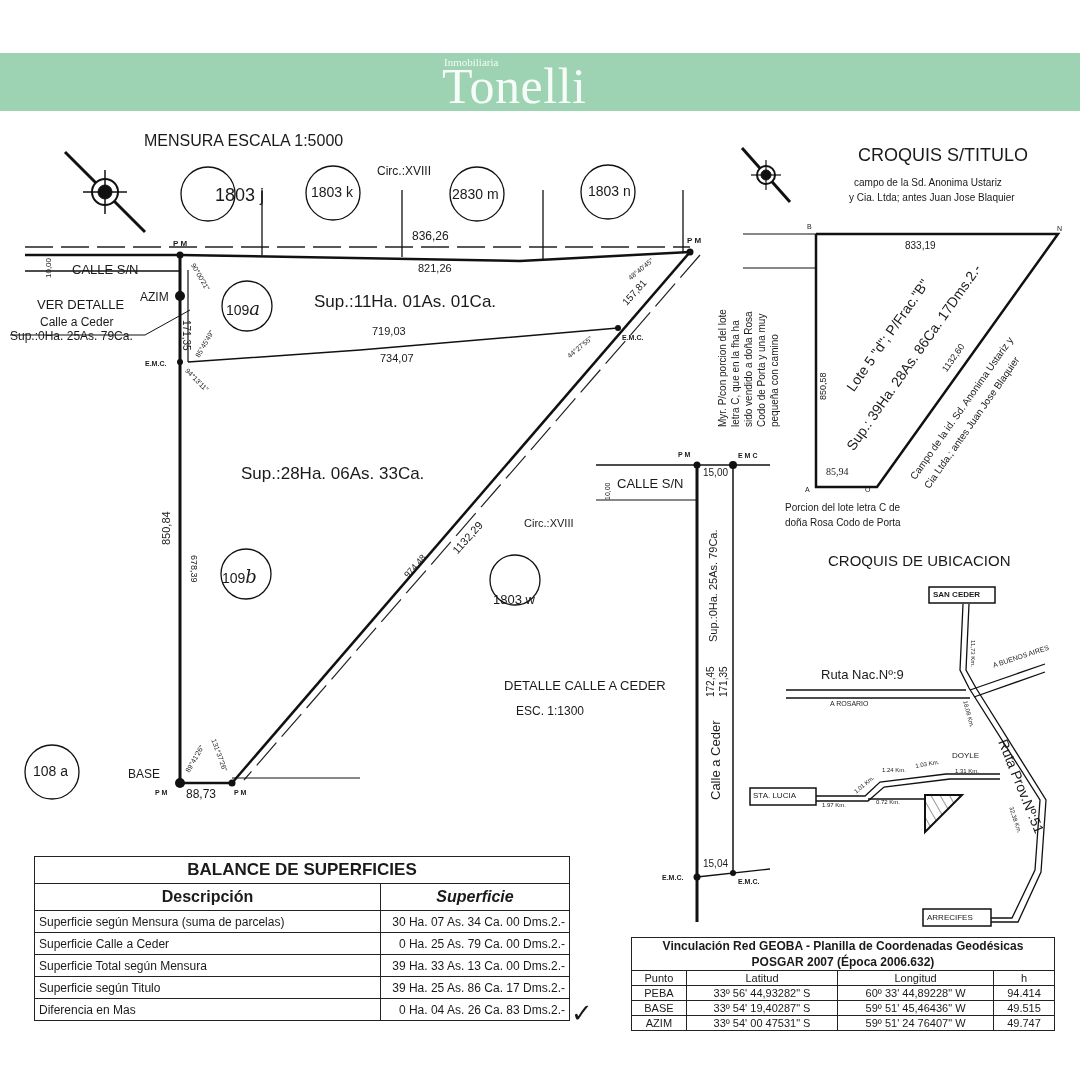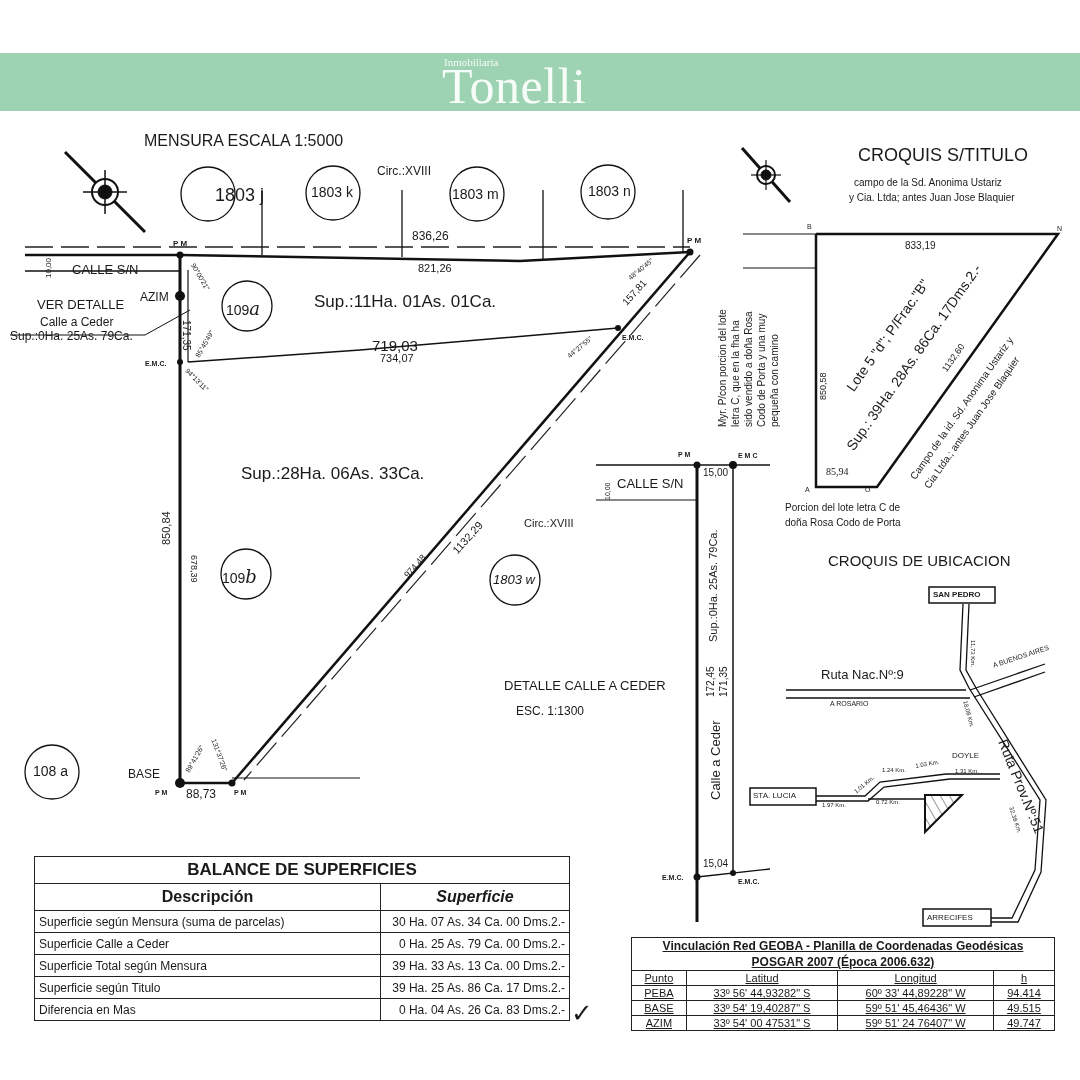--- a/index.html
+++ b/index.html
@@ -11,21 +11,21 @@
   .t{position:absolute;white-space:nowrap;}
   .tbl{position:absolute;border-collapse:collapse;}
   .tbl td,.tbl th{border:1.5px solid #222;padding:0 4px;}
   .bal{left:34px;top:856px;width:536px;font-size:12px;}
   .bal .ttl{font-size:17px;font-weight:bold;text-align:center;height:26px;}
   .bal .hdr th{font-size:16px;font-weight:bold;height:26px;}
   .bal td{height:21px;}
   .bal td.v{text-align:right;font-size:12px;}
   .geo{left:631px;top:937px;width:424px;font-size:11px;}
   .geo .ttl{font-weight:bold;font-size:12px;text-align:center;line-height:16px;}
-  .geo td{height:14px;text-align:center;text-decoration:underline;}
+  .geo td{height:14px;text-align:center;}
 </style>
 </head>
 <body>
 
 <div class="banner"></div>
 <div class="t brand-small">Inmobiliaria</div>
 <div class="t brand-big">Tonelli</div>
 
 <svg class="plan" width="1080" height="1080">
   <defs>
@@ -119,48 +119,48 @@
   <polygon points="925,795 962,795 925,832" fill="url(#hatch)" stroke="#111" stroke-width="2"></polygon>
   <rect x="929" y="587" width="66" height="16" fill="#fff" stroke="#111" stroke-width="1.5"></rect>
   <rect x="750" y="788" width="66" height="17" fill="#fff" stroke="#111" stroke-width="1.5"></rect>
   <rect x="923" y="909" width="68" height="17" fill="#fff" stroke="#111" stroke-width="1.5"></rect>
 </svg>
 
 <div class="t" style="left:144px;top:132px;font-size:16px;">MENSURA ESCALA 1:5000</div>
 <div class="t" style="left:377px;top:164px;font-size:12px;">Circ.:XVIII</div>
 <div class="t" style="left:179px;top:185px;font-size:18px;margin-left:36px;">1803 j</div>
 <div class="t" style="left:311px;top:184px;font-size:14px;">1803 k</div>
-<div class="t" style="left:452px;top:186px;font-size:14px;">1803 m</div>
+<div class="t" style="left:452px;top:186px;font-size:14px;">2830 m</div>
 <div class="t" style="left:588px;top:183px;font-size:14px;">1803 n</div>
 <div class="t" style="left:412px;top:229px;font-size:12px;">836,26</div>
 <div class="t" style="left:418px;top:262px;font-size:11px;">821,26</div>
 <div class="t" style="left:173px;top:239px;font-size:8px;font-weight:bold;">P M</div>
 <div class="t" style="left:687px;top:236px;font-size:8px;font-weight:bold;">P M</div>
 <div class="t" style="left:72px;top:262px;font-size:13px;">CALLE S/N</div>
 <div class="t" style="left:44px;top:263px;font-size:8px;transform:rotate(-90deg);transform-origin:left top;top:278px;">10,00</div>
 <div class="t" style="left:37px;top:297px;font-size:13px;">VER DETALLE</div>
 <div class="t" style="left:40px;top:315px;font-size:12px;">Calle a Ceder</div>
 <div class="t" style="left:10px;top:329px;font-size:12px;">Sup.:0Ha. 25As. 79Ca.</div>
 <div class="t" style="left:140px;top:290px;font-size:12px;">AZIM</div>
 <div class="t" style="left:145px;top:360px;font-size:7px;font-weight:bold;">E.M.C.</div>
 <div class="t" style="left:622px;top:334px;font-size:7px;font-weight:bold;">E.M.C.</div>
 <div class="t" style="left:226px;top:298px;font-size:14px;"><span>109</span><span style="font-family:'DejaVu Serif',serif;font-style:italic;font-size:18px;">a</span></div>
 <div class="t" style="left:222px;top:566px;font-size:14px;"><span>109</span><span style="font-family:'DejaVu Serif',serif;font-style:italic;font-size:18px;">b</span></div>
 <div class="t" style="left:314px;top:292px;font-size:17px;">Sup.:11Ha. 01As. 01Ca.</div>
 <div class="t" style="left:241px;top:464px;font-size:17px;">Sup.:28Ha. 06As. 33Ca.</div>
-<div class="t" style="left:372px;top:325px;font-size:15px;margin-top:12px;">719,03</div>
+<div class="t" style="left:372px;top:325px;font-size:11px;">719,03</div>
 <div class="t" style="left:380px;top:352px;font-size:11px;">734,07</div>
 <div class="t" style="left:192px;top:320px;font-size:10px;transform:rotate(90deg);transform-origin:left top;">171,35</div>
 <div class="t" style="left:160px;top:545px;font-size:11px;transform:rotate(-90deg);transform-origin:left top;">850,84</div>
 <div class="t" style="left:199px;top:555px;font-size:9px;transform:rotate(90deg);transform-origin:left top;">678,39</div>
 <div class="t" style="left:620px;top:300px;font-size:10px;transform:rotate(-48deg);transform-origin:left top;">157,81</div>
 <div class="t" style="left:402px;top:573px;font-size:9px;transform:rotate(-48deg);transform-origin:left top;">974,48</div>
 <div class="t" style="left:450px;top:548px;font-size:11px;transform:rotate(-48deg);transform-origin:left top;">1132,29</div>
 <div class="t" style="left:524px;top:517px;font-size:11px;">Circ.:XVIII</div>
-<div class="t" style="left:493px;top:572px;font-size:13px;font-style:italic;">1803 w</div>
+<div class="t" style="left:493px;top:592px;font-size:13px;">1803 w</div>
 <div class="t" style="left:33px;top:763px;font-size:14px;">108 a</div>
 <div class="t" style="left:128px;top:767px;font-size:12px;">BASE</div>
 <div class="t" style="left:186px;top:787px;font-size:12px;">88,73</div>
 <div class="t" style="left:155px;top:789px;font-size:7px;font-weight:bold;">P M</div>
 <div class="t" style="left:234px;top:789px;font-size:7px;font-weight:bold;">P M</div>
 <div class="t" style="left:196px;top:262px;font-size:7px;transform:rotate(60deg);transform-origin:left top;">90°00'21"</div>
 <div class="t" style="left:194px;top:355px;font-size:7px;transform:rotate(-60deg);transform-origin:left top;">85°45'49"</div>
 <div class="t" style="left:189px;top:367px;font-size:7px;transform:rotate(45deg);transform-origin:left top;">94°13'11"</div>
 <div class="t" style="left:627px;top:276px;font-size:7px;transform:rotate(-40deg);transform-origin:left top;">48°40'45"</div>
 <div class="t" style="left:566px;top:354px;font-size:7px;transform:rotate(-40deg);transform-origin:left top;">44°27'55"</div>
@@ -201,21 +201,21 @@
 <div class="t" style="left:707px;top:642px;font-size:11px;transform:rotate(-90deg);transform-origin:left top;">Sup.:0Ha. 25As. 79Ca.</div>
 <div class="t" style="left:705px;top:697px;font-size:10px;transform:rotate(-90deg);transform-origin:left top;">172,45</div>
 <div class="t" style="left:718px;top:697px;font-size:10px;transform:rotate(-90deg);transform-origin:left top;">171,35</div>
 <div class="t" style="left:708px;top:800px;font-size:13px;transform:rotate(-90deg);transform-origin:left top;">Calle a Ceder</div>
 <div class="t" style="left:504px;top:678px;font-size:13px;">DETALLE CALLE A CEDER</div>
 <div class="t" style="left:516px;top:704px;font-size:12px;">ESC. 1:1300</div>
 <div class="t" style="left:662px;top:874px;font-size:7px;font-weight:bold;">E.M.C.</div>
 <div class="t" style="left:738px;top:878px;font-size:7px;font-weight:bold;">E.M.C.</div>
 
 <div class="t" style="left:828px;top:552px;font-size:15px;">CROQUIS DE UBICACION</div>
-<div class="t" style="left:933px;top:590px;font-size:8px;font-weight:bold;">SAN PEDRO</div>
+<div class="t" style="left:933px;top:590px;font-size:8px;font-weight:bold;">SAN CEDER</div>
 <div class="t" style="left:821px;top:667px;font-size:13px;">Ruta Nac.Nº:9</div>
 <div class="t" style="left:830px;top:700px;font-size:7px;">A ROSARIO</div>
 <div class="t" style="left:992px;top:662px;font-size:7px;transform:rotate(-18deg);transform-origin:left top;">A BUENOS AIRES</div>
 <div class="t" style="left:1010px;top:737px;font-size:14px;transform:rotate(68deg);transform-origin:left top;">Ruta Prov.Nº:51</div>
 <div class="t" style="left:952px;top:751px;font-size:8px;">DOYLE</div>
 <div class="t" style="left:753px;top:791px;font-size:8px;">STA. LUCIA</div>
 <div class="t" style="left:927px;top:913px;font-size:8px;">ARRECIFES</div>
 <div class="t" style="left:976px;top:640px;font-size:6px;transform:rotate(90deg);transform-origin:left top;">11,73 Km.</div>
 <div class="t" style="left:968px;top:700px;font-size:6px;transform:rotate(75deg);transform-origin:left top;">18,08 Km.</div>
 <div class="t" style="left:853px;top:790px;font-size:6px;transform:rotate(-40deg);transform-origin:left top;">1.01 Km.</div>

